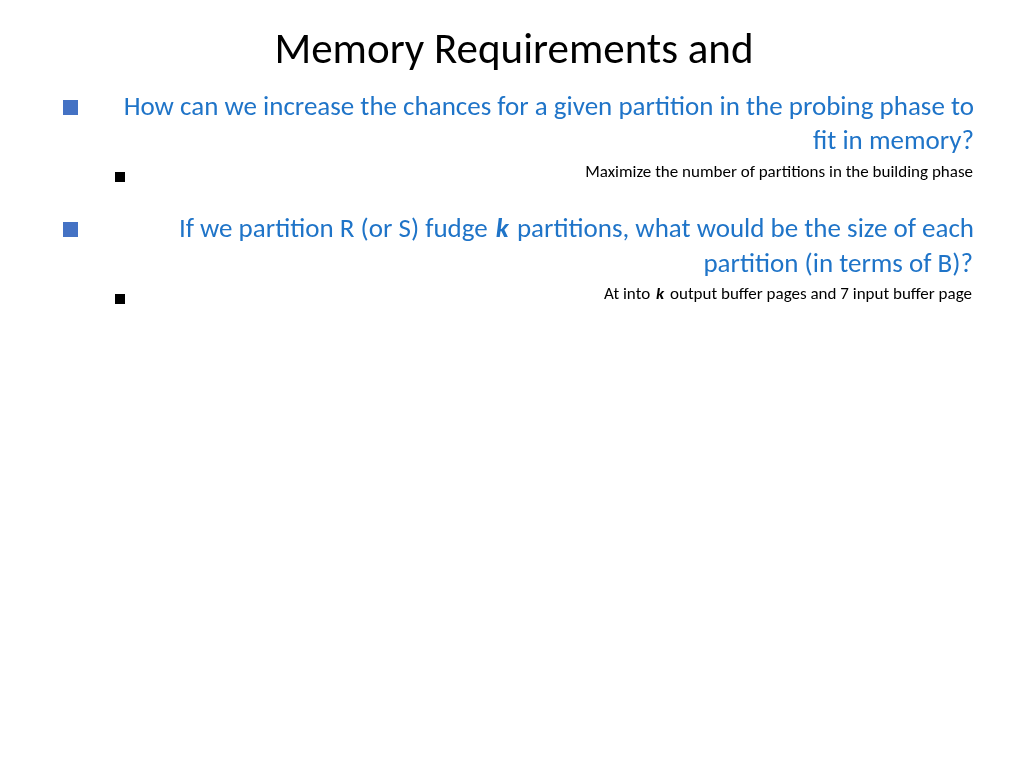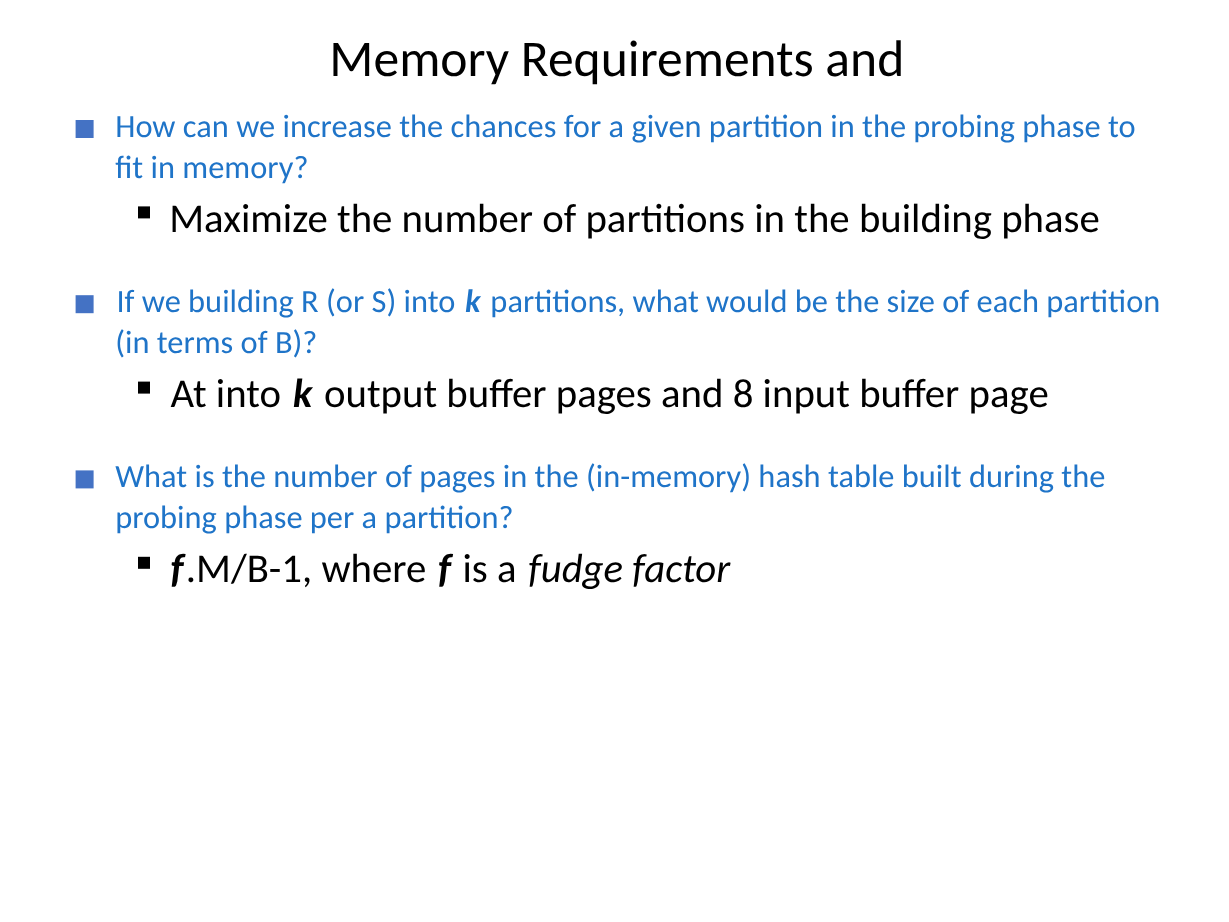--- a/index.html
+++ b/index.html
@@ -18,20 +18,21 @@
     line-height: 1.2;
     margin-bottom: 14px;
   }
   .content {
     font-size: 27px;
     line-height: 1.28;
   }
   ul.outer {
     list-style: none;
     padding: 0;
+    text-align: right;
   }
   ul.outer > li {
     position: relative;
     padding-left: 42px;
     margin-bottom: 28px;
   }
   ul.outer > li::before {
     content: "";
     position: absolute;
     left: 10px;
@@ -45,21 +46,21 @@
   }
   ul.inner {
     list-style: none;
     padding: 0;
     margin-top: 2px;
   }
   ul.inner > li {
     position: relative;
     padding-left: 44px;
     color: #000000;
-    font-size: 34px;
+    font-size: 17px;
     line-height: 1.38;
   }
   ul.inner > li::before {
     content: "";
     position: absolute;
     left: 18px;
     top: 12px;
     width: 10px;
     height: 10px;
     background: #000000;
@@ -79,32 +80,24 @@
 
     <li>
       <div class="q">How can we increase the chances for a given partition in the probing phase to fit in memory?</div>
       <ul class="inner">
         <li>Maximize the number of partitions in the building phase</li>
       </ul>
     </li>
 
     <li>
       <div class="q">
-        <span>If we building R (or S) into </span><span class="bi">k</span><span> partitions, what would be the size of each partition (in terms of B)?</span>
+        <span>If we partition R (or S) fudge </span><span class="bi">k</span><span> partitions, what would be the size of each partition (in terms of B)?</span>
       </div>
       <ul class="inner">
         <li>
-          <span>At into </span><span class="bi">k</span><span> output buffer pages and 8 input buffer page</span>
+          <span>At into </span><span class="bi">k</span><span> output buffer pages and 7 input buffer page</span>
         </li>
       </ul>
     </li>
 
-    <li>
-      <div class="q">What is the number of pages in the (in-memory) hash table built during the probing phase per a partition?</div>
-      <ul class="inner">
-        <li>
-          <span class="bi">f</span><span>.M/B-1, where </span><span class="bi">f</span><span> is a </span><span class="it">fudge factor</span>
-        </li>
-      </ul>
-    </li>
 
   </ul>
 </div>
 
 </body></html>

